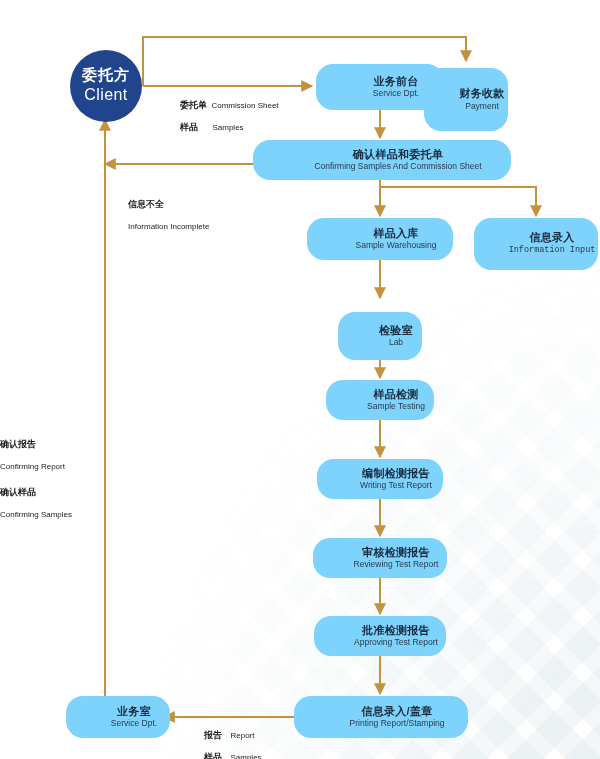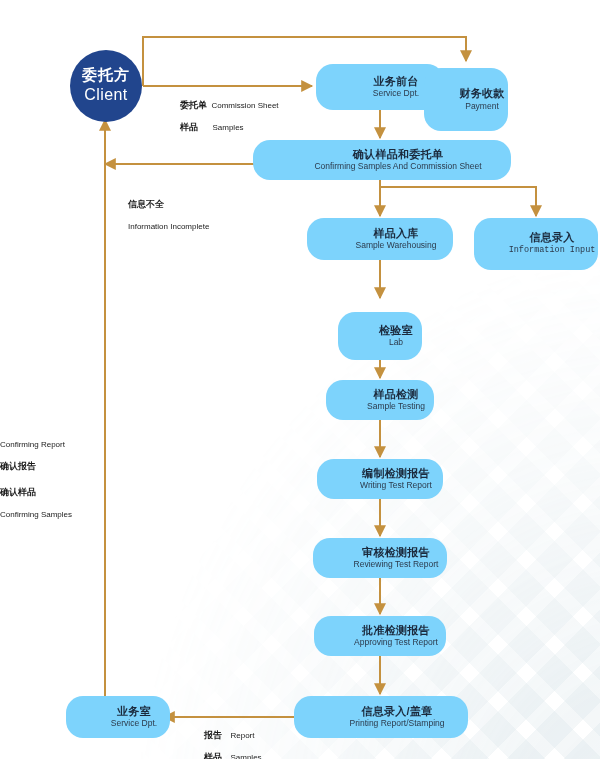--- a/index.html
+++ b/index.html
@@ -233,24 +233,24 @@
     <span class="row">
       <span class="el-cn">信息不全</span>
     </span>
     <span class="row">
       <span class="el-en">Information Incomplete</span>
     </span>
   </div>
 
   <div class="edge-label el-center" style="left:0px; top:410px; width:96px;">
     <span class="row">
+      <span class="el-cn">确认报告</span>
+    </span>
+    <span class="row">
       <span class="el-en">Confirming Report</span>
-    </span>
-    <span class="row">
-      <span class="el-cn">确认报告</span>
     </span>
     <span class="row" style="margin-top:5px;">
       <span class="el-cn">确认样品</span>
     </span>
     <span class="row">
       <span class="el-en">Confirming Samples</span>
     </span>
   </div>
 
   <div class="edge-label" style="left:204px; top:701px;">

